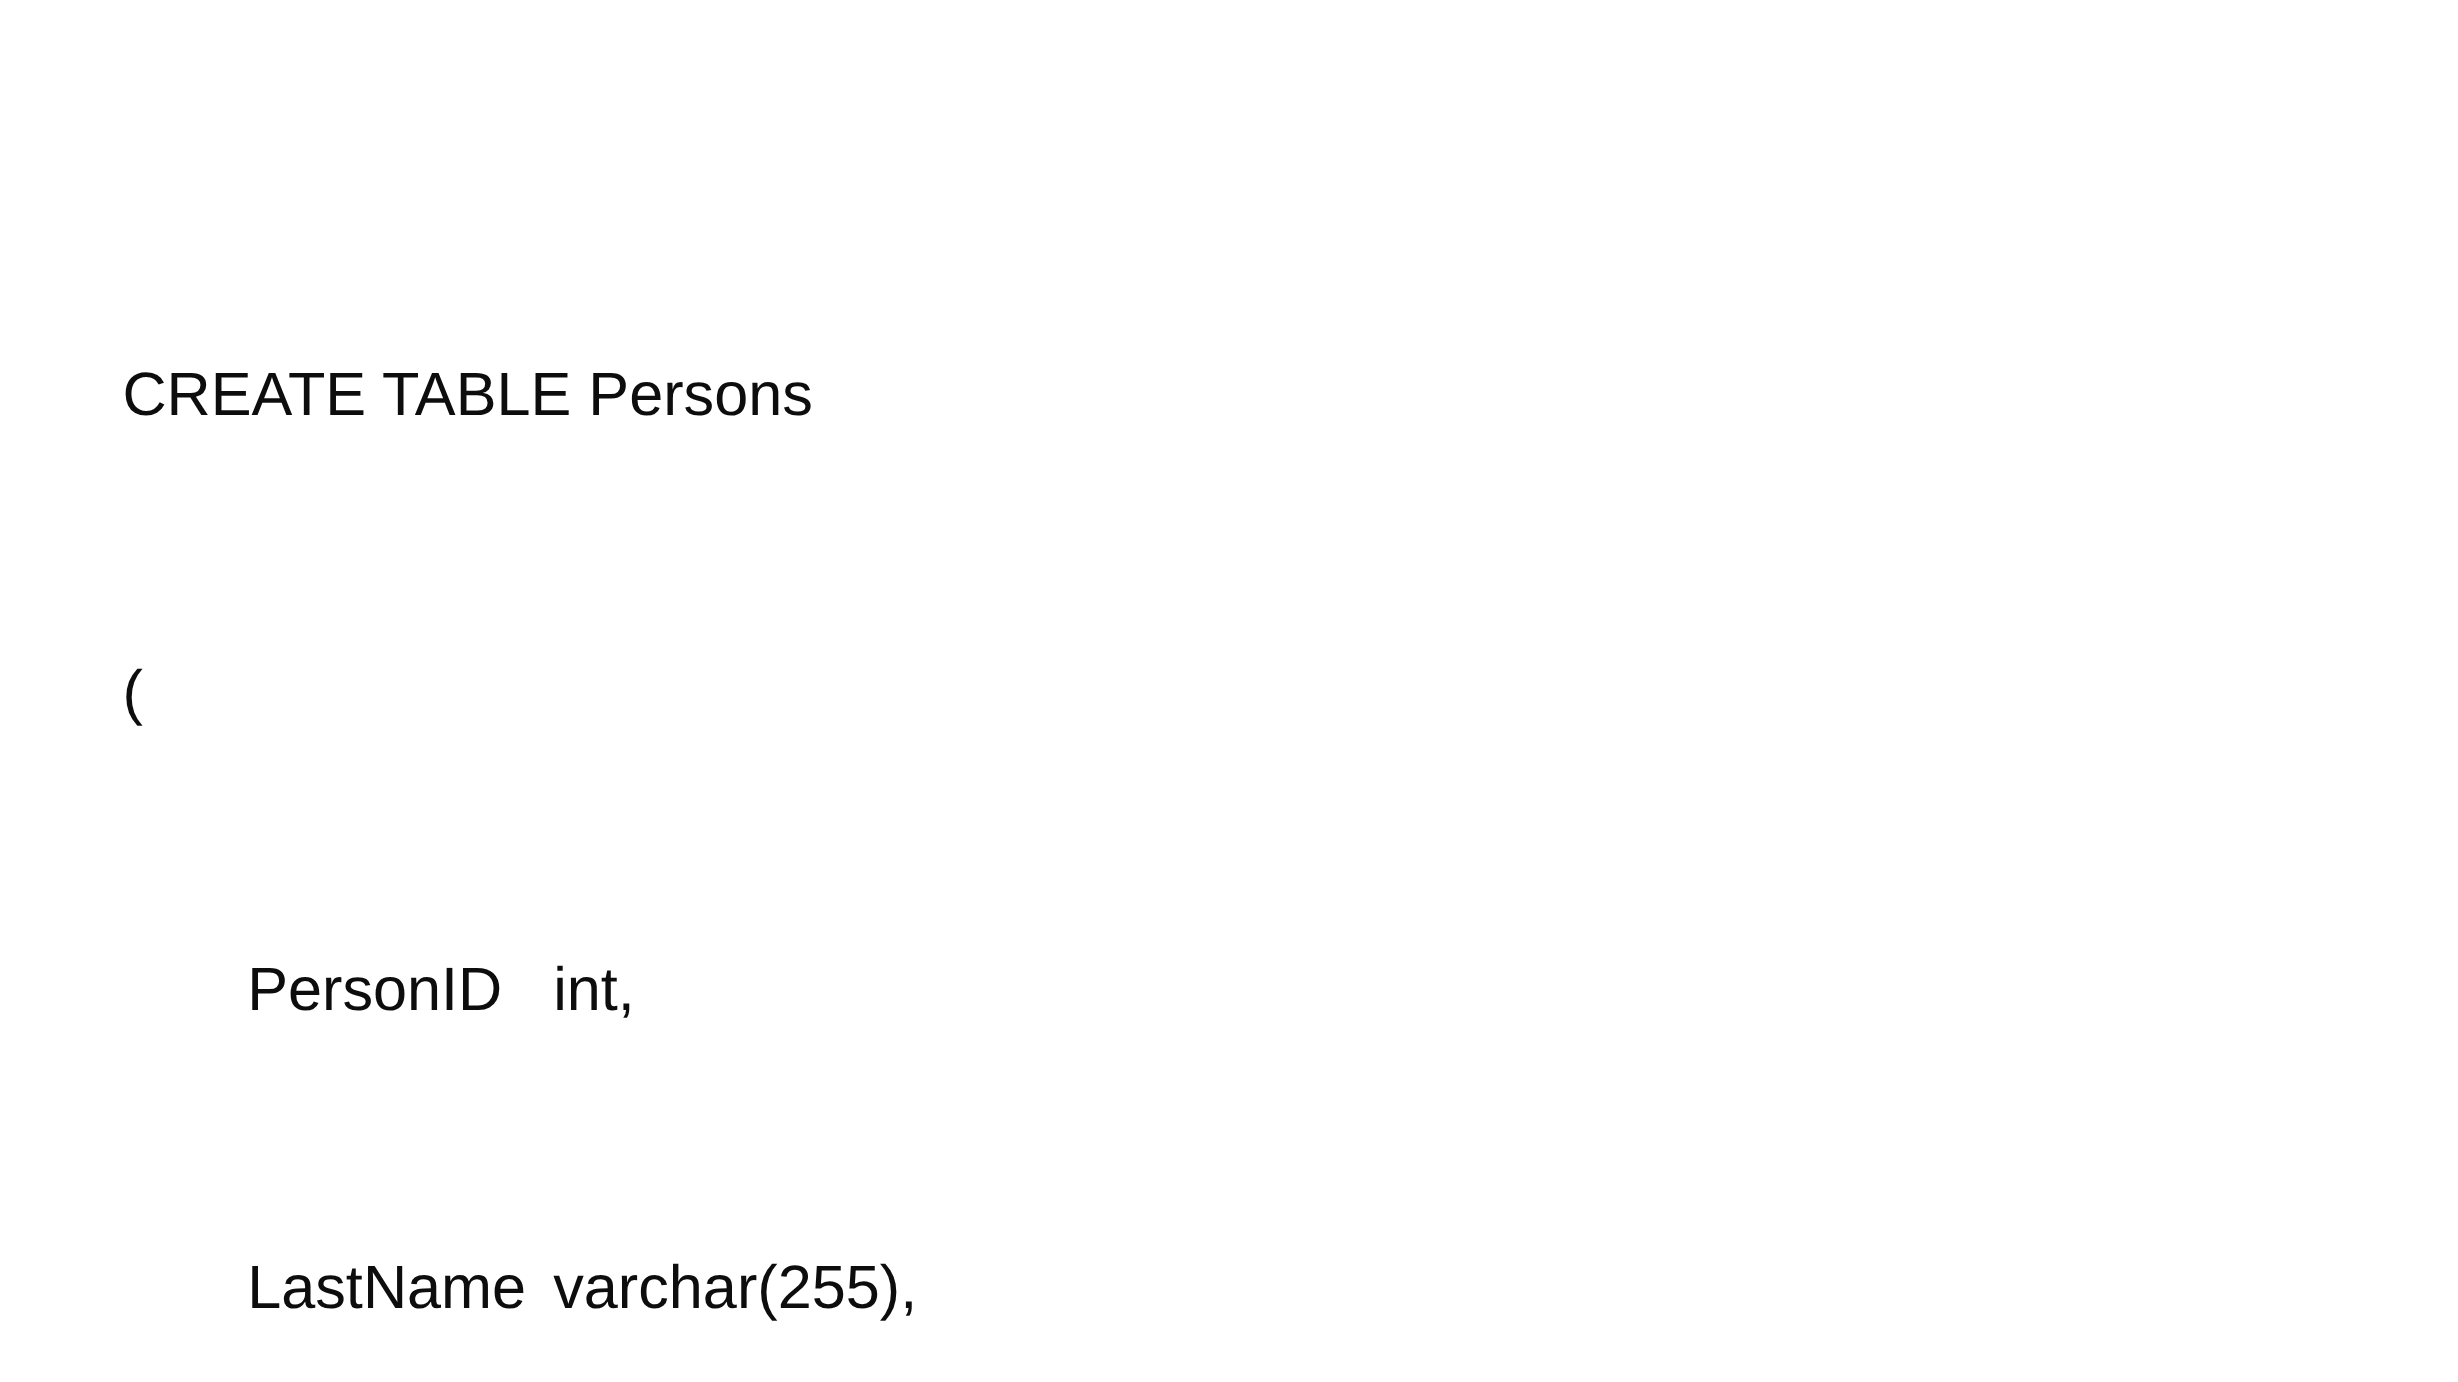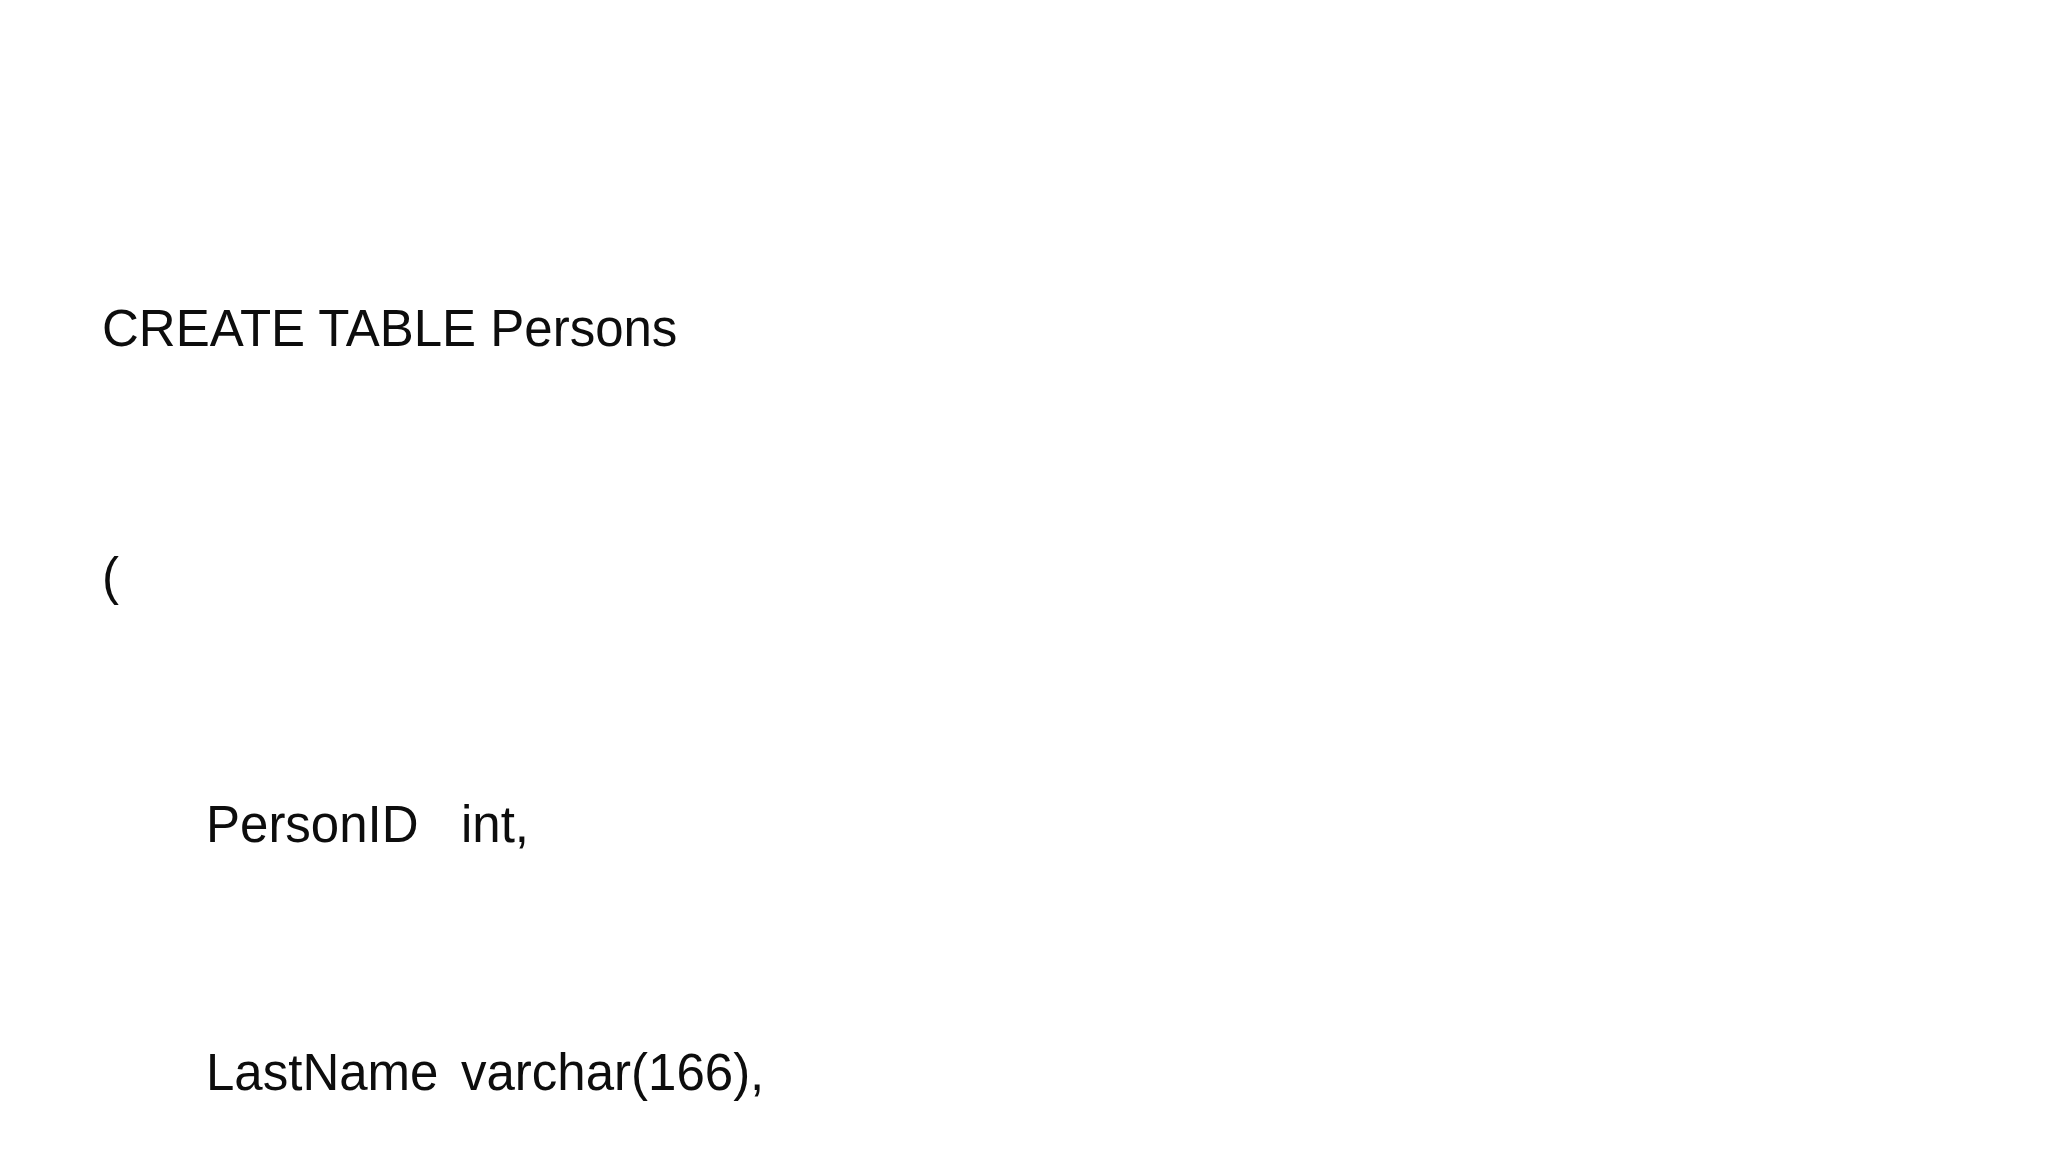--- a/index.html
+++ b/index.html
@@ -57,21 +57,21 @@
       <span class="tok c0">(</span>
     </div>
 
     <div class="code-line">
       <span class="tok c1">PersonID</span>
       <span class="tok c2">int,</span>
     </div>
 
     <div class="code-line">
       <span class="tok c1">LastName</span>
-      <span class="tok c2">varchar(166),</span>
+      <span class="tok c2">varchar(255),</span>
     </div>
 
     
 
     
 
     
 
     
 

